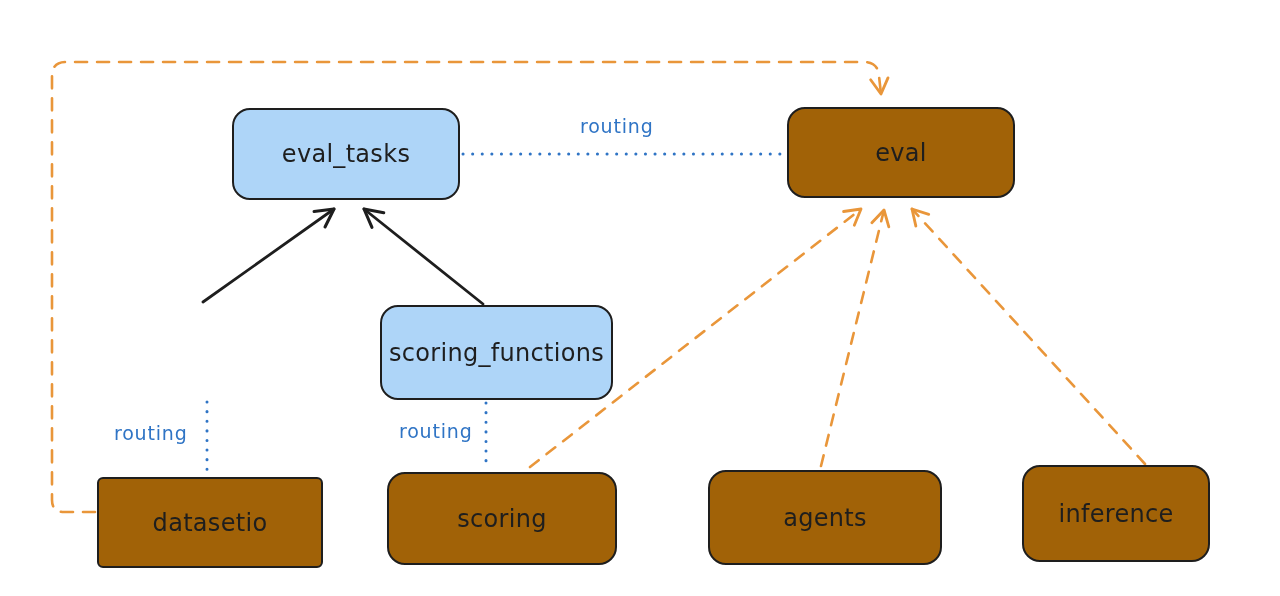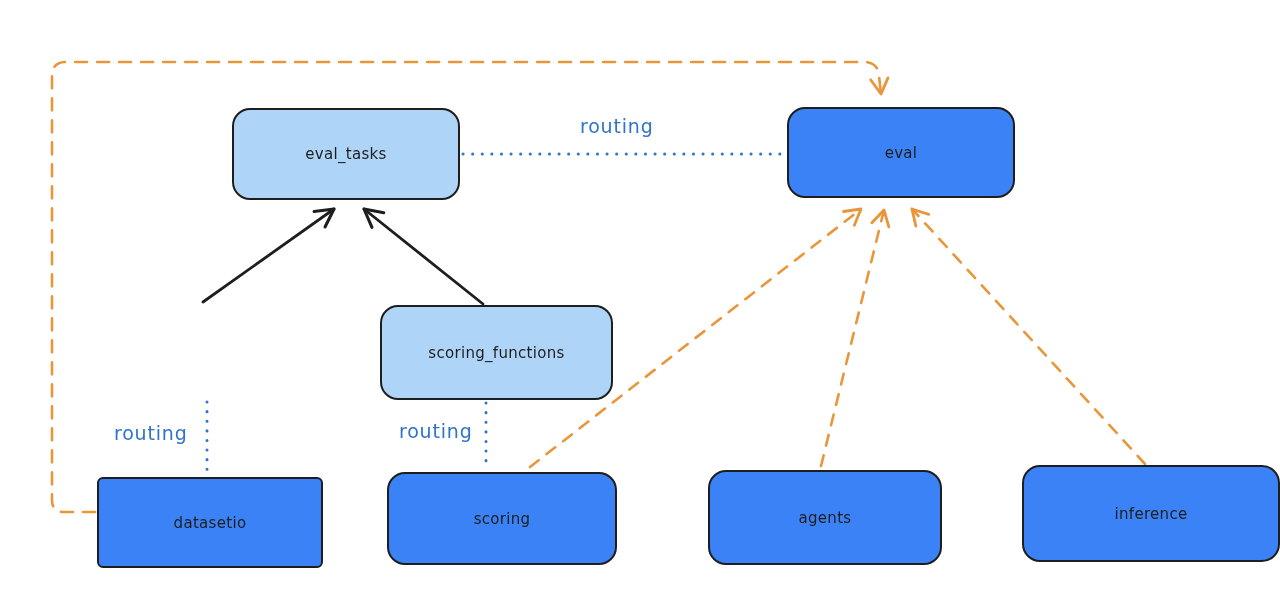--- a/index.html
+++ b/index.html
@@ -24,24 +24,24 @@
   .node {
     position: absolute;
     border: 2.5px solid #1e1e1e;
     border-radius: 18px;
     display: flex;
     align-items: center;
     justify-content: center;
     box-sizing: border-box;
   }
   .node.blue  { background: #aed5f8; }
-  .node.green { background: #3b82f6; }
+  .node.green { background: #a16207; }
   .node-label {
     color: #1e1e1e;
-    font-size: 15px;
+    font-size: 24px;
     letter-spacing: 0.3px;
     white-space: nowrap;
   }
   .routing-label {
     position: absolute;
     color: #2f74c5;
     font-size: 19px;
     font-weight: normal;
     letter-spacing: 0.8px;
     white-space: nowrap;
@@ -93,21 +93,21 @@
   </div>
 
   <div class="node green" style="left:387px; top:472px; width:230px; height:93px;">
     <span class="node-label">scoring</span>
   </div>
 
   <div class="node green" style="left:708px; top:470px; width:234px; height:95px;">
     <span class="node-label">agents</span>
   </div>
 
-  <div class="node green" style="left:1022px; top:465px; width:258px; height:97px;">
+  <div class="node green" style="left:1022px; top:465px; width:188px; height:97px;">
     <span class="node-label">inference</span>
   </div>
 
   <div class="routing-label" style="left:580px; top:115px;">routing</div>
 
   <div class="routing-label" style="left:114px; top:422px;">routing</div>
 
   <div class="routing-label" style="left:399px; top:420px;">routing</div>
 
 </div>

